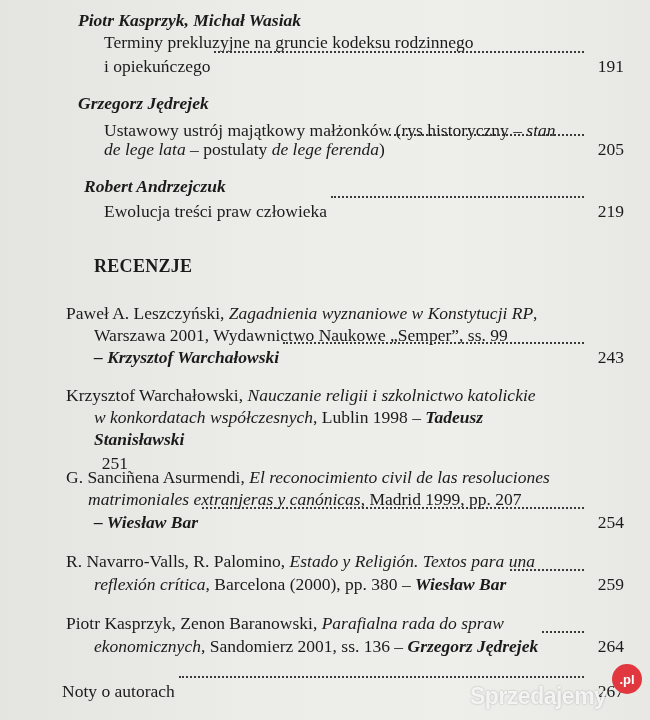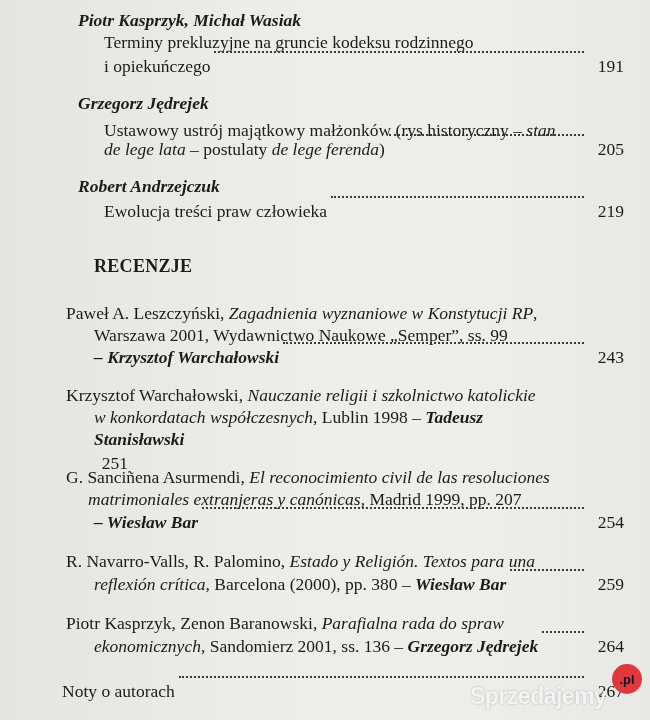--- a/index.html
+++ b/index.html
@@ -35,21 +35,21 @@
   }
   .watermark {
     position: absolute; left: 556px; top: 690px;
     font-family: "Liberation Sans", "DejaVu Sans", sans-serif; font-weight: bold;
     font-size: 23px; color: rgba(255,255,255,0.85);
     text-shadow: 0 0 2px rgba(120,120,120,0.6);
     letter-spacing: -0.5px;
   }
   .wm-badge {
     position: absolute; left: 612px; top: 664px; width: 30px; height: 30px;
-    border-radius: 50%; background: #e0383e; color: #0f172a;
+    border-radius: 50%; background: #e0383e; color: #ffffff;
     font-family: "Liberation Sans", "DejaVu Sans", sans-serif; font-weight: bold;
     font-size: 13px; display: flex; align-items: center; justify-content: center;
   }
 </style>
 </head>
 <body>
 
 <div class="page">
 
   <div class="line" style="left:104px; top:31px;">Terminy prekluzyjne na gruncie kodeksu rodzinnego</div>
@@ -63,21 +63,21 @@
   <div class="line author" style="left:78px; top:92px;">Grzegorz Jędrejek</div>
   <div class="line" style="left:104px; top:119px;">
     <span>Ustawowy ustrój majątkowy małżonków (rys historyczny – </span><span class="i">stan</span>
   </div>
   <div class="leader" style="left:104px; top:138px; width:520px;">
     <span class="txt"><span class="i">de lege lata</span><span> – postulaty </span><span class="i">de lege ferenda</span><span>)</span></span>
     <span class="dots"></span>
     <span class="pg">205</span>
   </div>
 
-  <div class="line author" style="left:78px; top:175px;">Robert Andrzejczuk</div>
+  <div class="line author" style="left:84px; top:175px;">Robert Andrzejczuk</div>
   <div class="leader" style="left:104px; top:200px; width:520px;">
     <span class="txt">Ewolucja treści praw człowieka</span>
     <span class="dots"></span>
     <span class="pg">219</span>
   </div>
 
   <div class="heading" style="left:94px; top:256px;">RECENZJE</div>
 
   <div class="line" style="left:66px; top:302px;">
     <span>Paweł A. Leszczyński, </span><span class="i">Zagadnienia wyznaniowe w Konstytucji RP</span><span>,</span>

